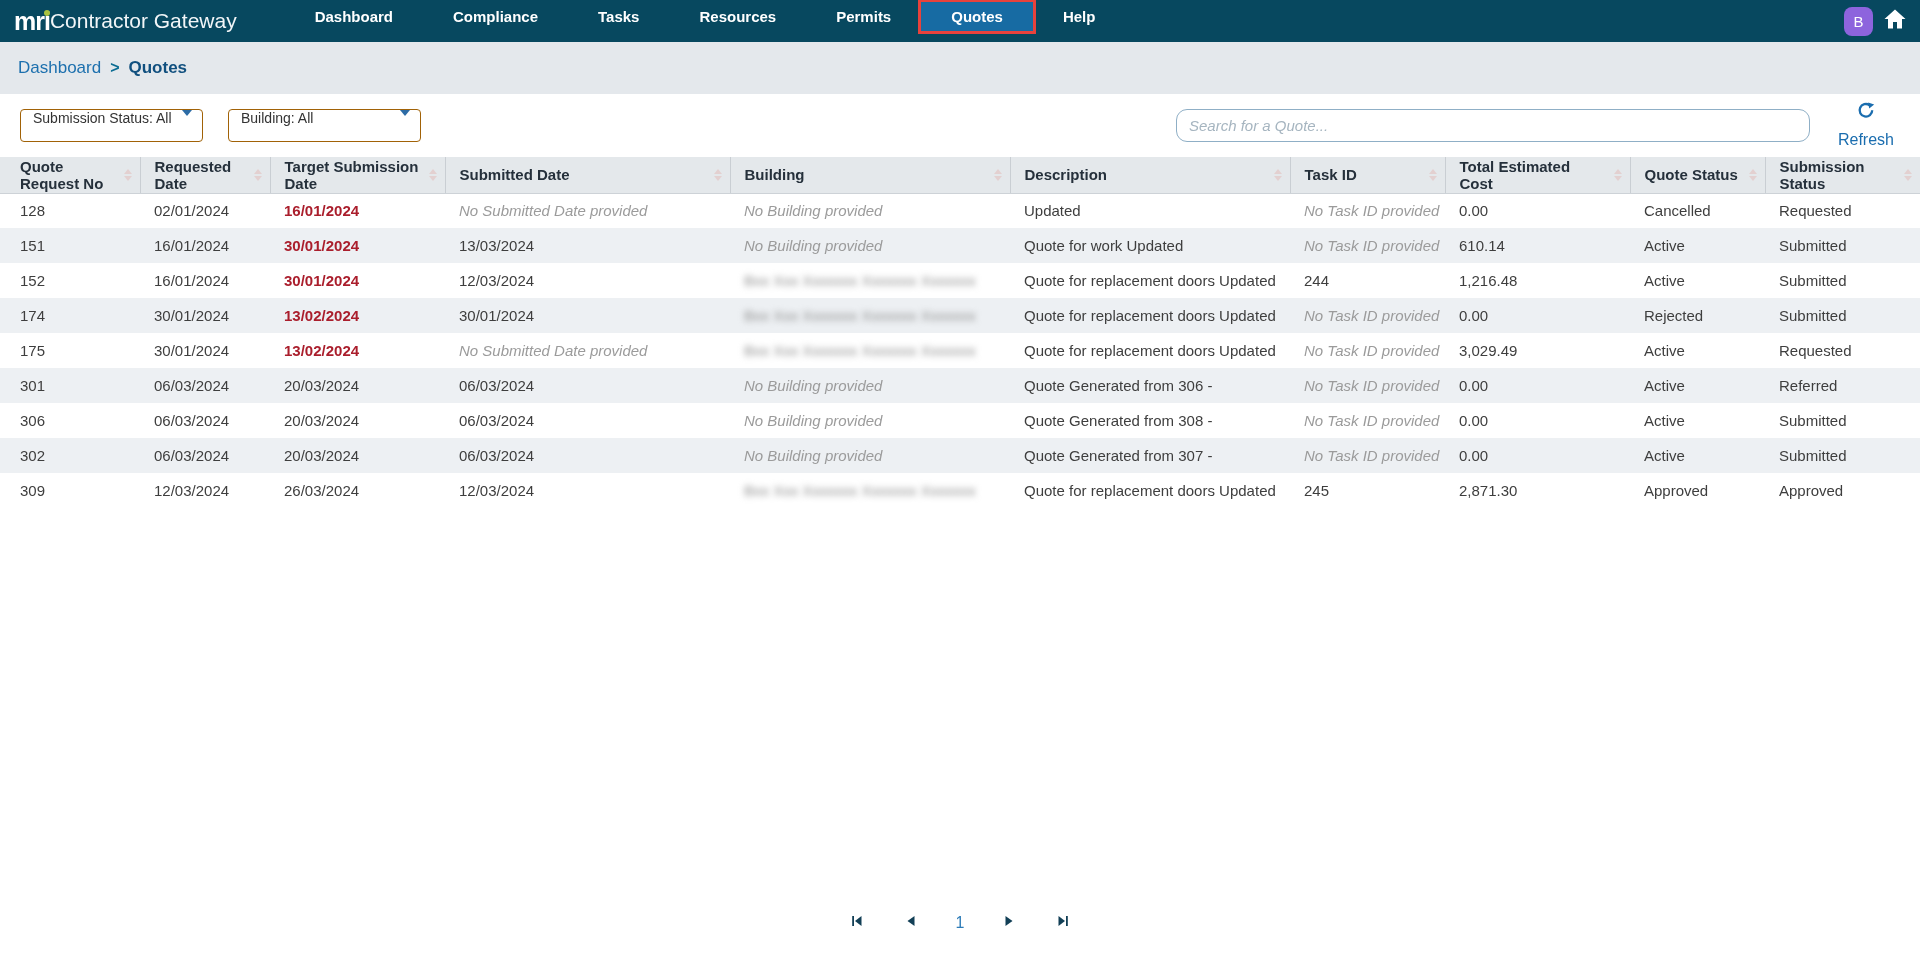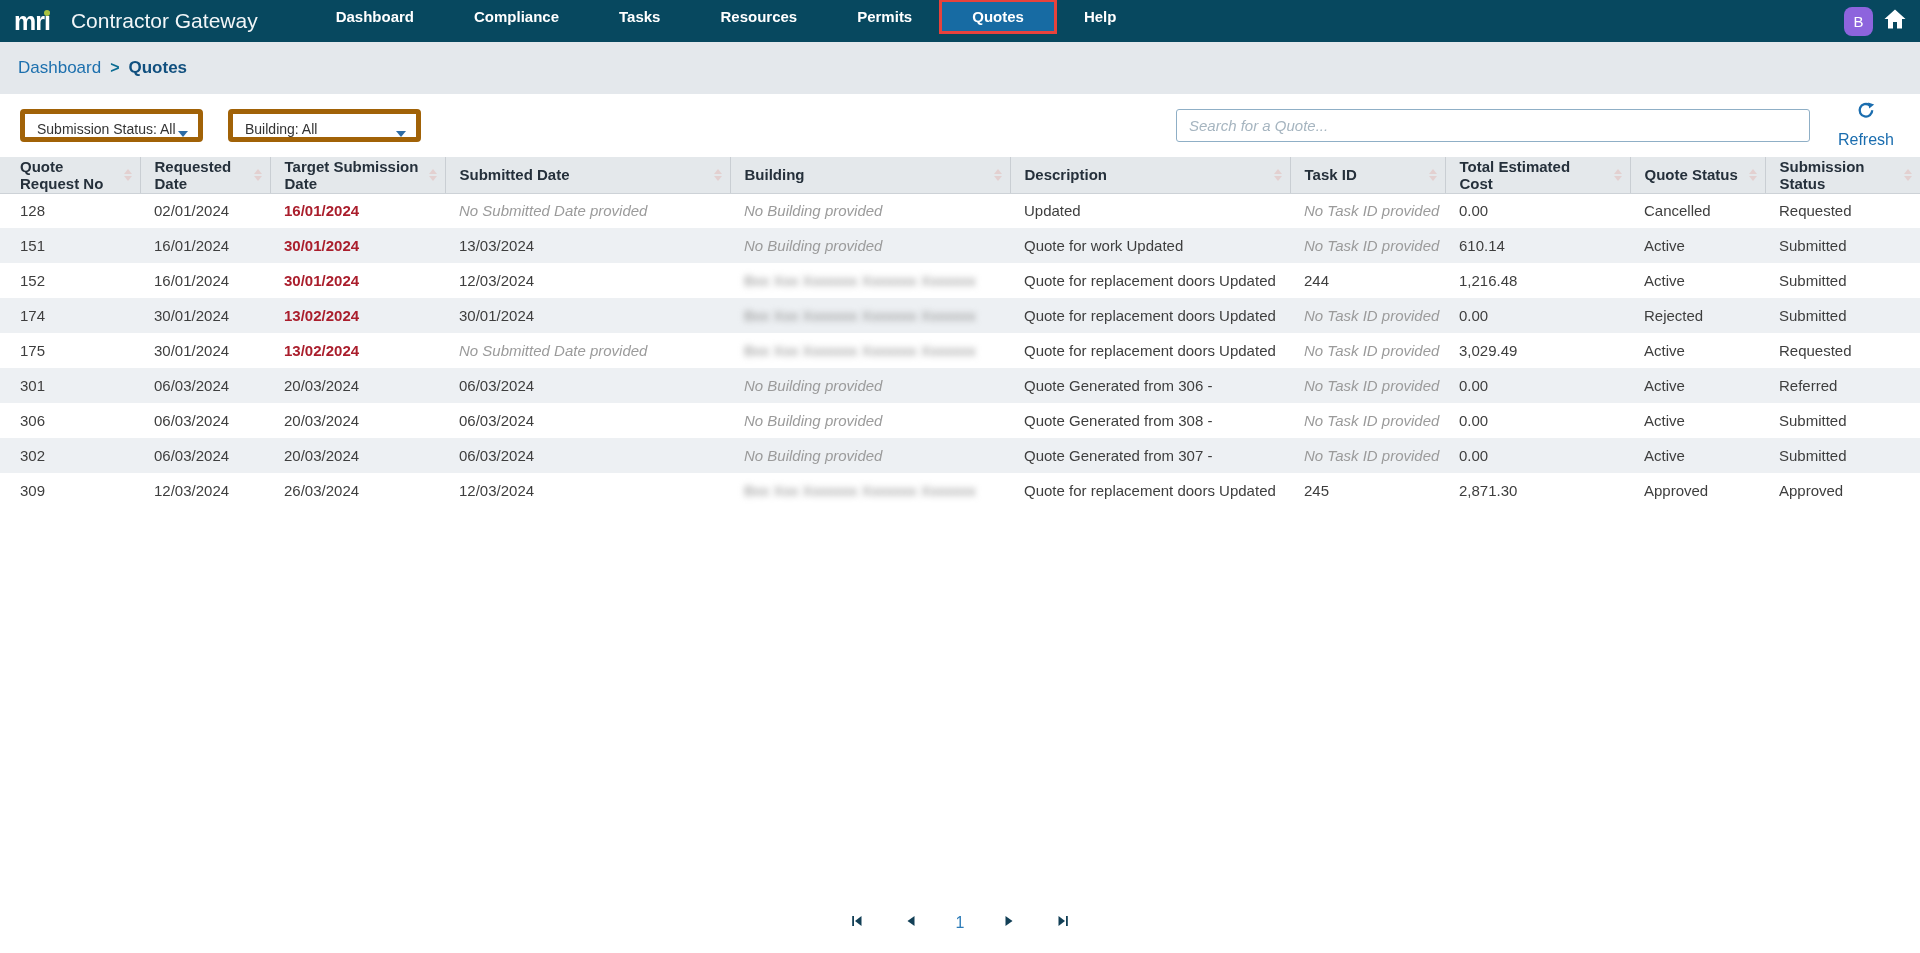--- a/index.html
+++ b/index.html
@@ -13,21 +13,21 @@
   .navbar {
     height:42px; background:#07485f; display:flex; 
     color:#fff; position:relative; z-index:5;
   }
   .logo { display:flex; align-items:center; margin-left:14px; white-space:nowrap; }
   .brand { font-weight:bold; font-size:25px; line-height:28px; letter-spacing:-1px; position:relative; }
   .brand::after {
     content:""; position:absolute; right:0px; top:3px; width:6px; height:6px;
     border-radius:50%; background:#a9c23f;
   }
-  .product { font-size:21px; font-weight:300; margin-left:21px; color:#f2f6f8; }
+  .product { font-size:21px; font-weight:300; margin-left:0; color:#f2f6f8; }
   .nav-items { display:flex; margin-left:48px; }
   .nav-item {
     padding:0 30px; height:33px; line-height:33px; font-weight:bold;
     font-size:15px; cursor:pointer; white-space:nowrap;
   }
   .nav-item.active {
     background:#176ba3; height:29px; line-height:29px; margin-top:2px;
     box-shadow:0 0 0 3px #e8423c;
   }
   .nav-right { margin-left:auto; display:flex; align-items:center; gap:9px; margin-right:12px; }
@@ -42,33 +42,33 @@
     height:52px; background:#e4e8ec; display:flex; align-items:center;
     padding-left:18px; gap:9px;
   }
   .crumb-link { color:#1d70ae; font-size:17px; cursor:pointer; }
   .crumb-sep { color:#0c6d93; font-weight:bold; font-size:16px; }
   .crumb-current { color:#11507f; font-weight:bold; font-size:17px; }
 
   
   .toolbar { height:63px; display:flex; align-items:center; padding:0 20px; background:#fff; }
   .dropdown {
-    height:33px; border:5px solid #a16207; border-radius:4px; background:#fff;
-    display:flex; align-items:flex-end; justify-content:space-between;
+    height:33px; border:1px solid #a16207; border-radius:4px; background:#fff;
+    display:flex; align-items:flex-start; justify-content:space-between;
     padding:0 10px 0 12px; font-size:14px; color:#333; cursor:pointer;
   }
   .dd-submission { width:183px; }
   .dd-building { width:193px; margin-left:25px; }
   .caret {
     width:0; height:0; border-left:5px solid transparent;
     border-right:5px solid transparent; border-top:6px solid #2d6ca6;
   }
   .search-input {
     margin-left:auto; width:634px; height:33px; border:1px solid #8fafc6;
-    border-radius:3px; padding:8px 12px; font-size:15px; color:#333;
+    border-radius:11px; padding:8px 12px; font-size:15px; color:#333;
     font-family:"Liberation Sans", sans-serif; outline:none;
   }
   .search-input::placeholder { color:#a6b5c0; font-style:italic; }
   .refresh-btn {
     display:flex; align-items:center; gap:7px; color:#1a6daf; font-size:16px;
     margin-left:22px; background:none; border:none; cursor:pointer;
     font-family:"Liberation Sans", sans-serif; white-space:nowrap;flex-direction:column;
   }
 
   

